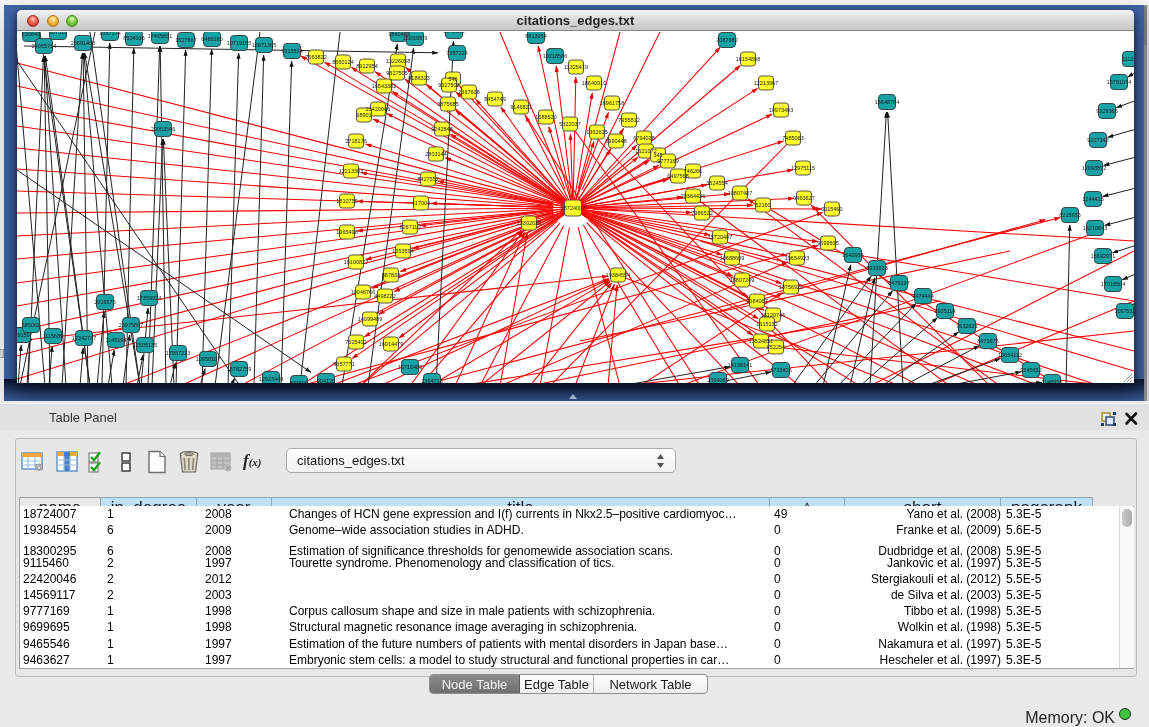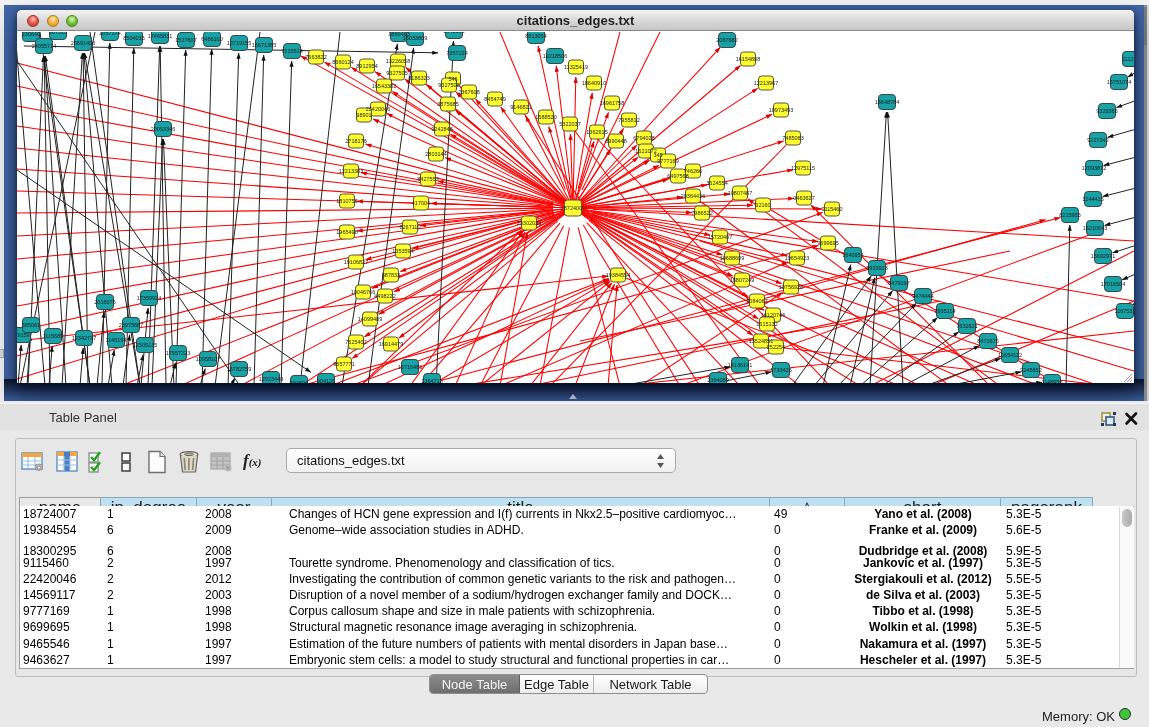--- a/index.html
+++ b/index.html
@@ -58,32 +58,32 @@
 .hc0 { background:#e9e9e9; border:1px solid #9f9f9f; }
 #tbody { left:19px; top:506px; width:1115px; height:163px; background:#fff;
   border-left:1px solid #9f9f9f; border-right:1px solid #9f9f9f; border-bottom:1px solid #9f9f9f; overflow:hidden; }
 .trow { position:absolute; left:19px; width:1115px; height:16px; font-size:12px; color:#000; }
 .trow span { position:absolute; top:1px; white-space:nowrap; overflow:hidden; }
 .c0 { left:4px; width:80px; }
 .c1 { left:88px; width:94px; }
 .c2 { left:186px; width:73px; }
 .c3 { left:260px; width:496px;margin-left:10px; }
 .c4 { left:755px; width:73px; }
-.c5 { left:826px; width:156px; text-align:center;font-weight:bold; }
+.c5 { left:826px; width:156px; text-align:right; }
 .c6 { left:987px; width:90px; }
 #vsb { left:1119px; top:507px; width:15px; height:161px; background:#fafafa; border-left:1px solid #d8d8d8; }
 #vsbth { position:absolute; left:2px; top:2px; width:10px; height:18px; background:linear-gradient(90deg,#c9c9c9,#ababab); border-radius:5px; }
 
 
 #tabs { left:429px; top:674px; height:20px; border:1px solid #8f8f8f; border-radius:4px; overflow:hidden;
   display:flex; font-size:13px; background:linear-gradient(#ffffff,#ededed); }
 #tabs .seg { line-height:19px; text-align:center; color:#1a1a1a; border-right:1px solid #b5b5b5; }
 #tabs .sel { background:linear-gradient(#8b8b8b,#6f6f6f); color:#f4f4f4; border-right:1px solid #5f5f5f; }
 
-#mem { right:34px; top:709px; position:absolute; font-size:13px; color:#222; }
+#mem { right:34px; top:709px; position:absolute; font-size:16px; color:#222; }
 #memdot { left:1119px; top:708px; width:12px; height:12px; border-radius:50%; background:#3ec73e; border:1px solid #2a2a2a; }
 </style></head>
 <body>
 <div id="stage">
   <div class="abs" id="topstrip"></div>
   <div class="abs" id="mdi">
       <div id="mdishade"></div>
     </div>
   <div class="abs" id="leftstrip"></div>
   <div class="abs" id="rightedge1"></div>
@@ -716,47 +716,46 @@
       <span class="c2">2009</span>
       <span class="c3">Genome–wide association studies in ADHD.</span>
       <span class="c4">0</span>
       <span class="c5">Franke et al. (2009)</span>
       <span class="c6">5.6E-5</span>
     </div>
 <div class="trow" style="top:543px">
       <span class="c0">18300295</span>
       <span class="c1">6</span>
       <span class="c2">2008</span>
+      <span class="c3">Estimation of significance thresholds for genomewide association scans.</span>
       <span class="c4">0</span>
       <span class="c5">Dudbridge et al. (2008)</span>
       <span class="c6">5.9E-5</span>
     </div>
 <div class="trow" style="top:554.6px">
       <span class="c0">9115460</span>
       <span class="c1">2</span>
       <span class="c2">1997</span>
       <span class="c3">Tourette syndrome. Phenomenology and classification of tics.</span>
       <span class="c4">0</span>
       <span class="c5">Jankovic et al. (1997)</span>
       <span class="c6">5.3E-5</span>
     </div>
 <div class="trow" style="top:570.8px">
       <span class="c0">22420046</span>
       <span class="c1">2</span>
       <span class="c2">2012</span>
-      <span class="c3">Investigating the contribution of common genetic variants to the risk and pathogen…</span>
       <span class="c4">0</span>
       <span class="c5">Stergiakouli et al. (2012)</span>
       <span class="c6">5.5E-5</span>
     </div>
 <div class="trow" style="top:587.0px">
       <span class="c0">14569117</span>
       <span class="c1">2</span>
       <span class="c2">2003</span>
-      <span class="c3">Disruption of a novel member of a sodium/hydrogen exchanger family and DOCK…</span>
       <span class="c4">0</span>
       <span class="c5">de Silva et al. (2003)</span>
       <span class="c6">5.3E-5</span>
     </div>
 <div class="trow" style="top:603.2px">
       <span class="c0">9777169</span>
       <span class="c1">1</span>
       <span class="c2">1998</span>
       <span class="c3">Corpus callosum shape and size in male patients with schizophrenia.</span>
       <span class="c4">0</span>

